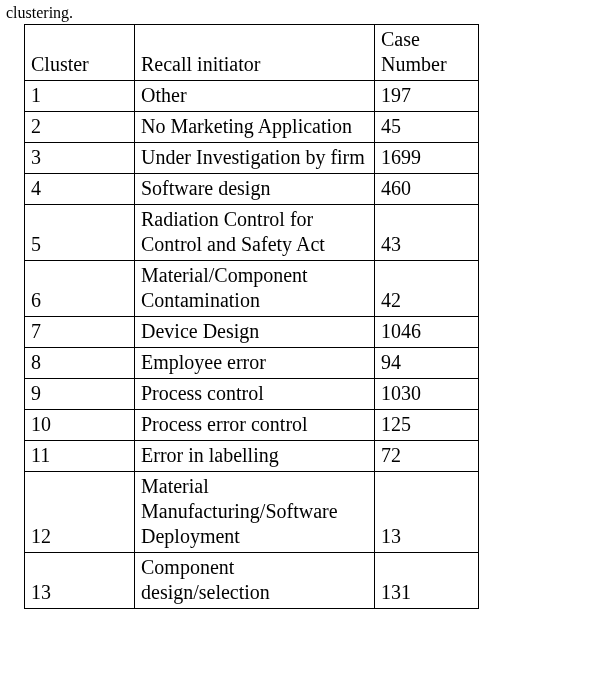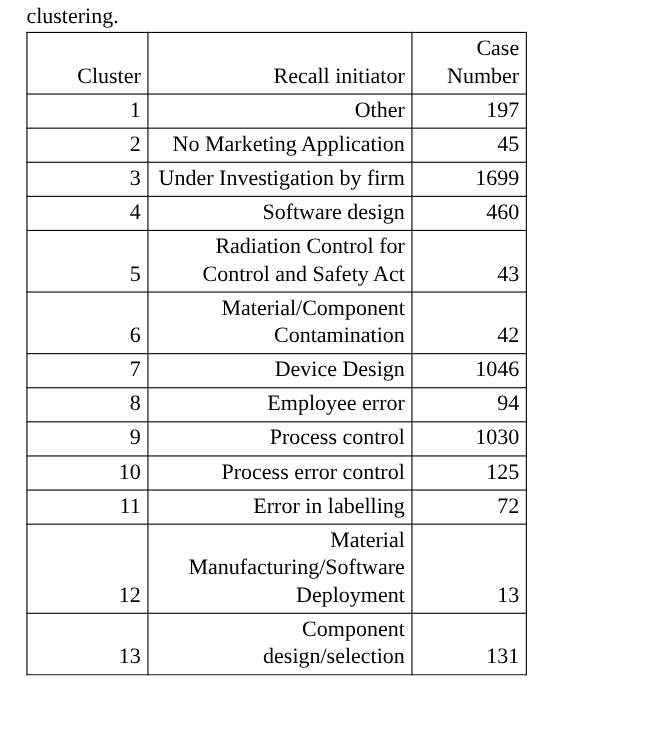--- a/index.html
+++ b/index.html
@@ -5,33 +5,33 @@
   body {
     margin: 0;
     padding: 0;
     font-family: "Times New Roman", Times, serif;
     font-size: 20px;
     color: #000;
     background: #fff;
     width: 592px;
   }
   .caption {
-    padding: 4px 0 2px 24px;
-    font-size: 20px;
+    padding: 4px 0 2px 6px;
+    font-size: 16px;
   }
   .tbl-wrap {
     padding-left: 24px;
   }
   table {
     border-collapse: collapse;
     table-layout: fixed;
   }
   th, td {
     border: 1px solid #000;
-    text-align: right;
+    text-align: left;
     vertical-align: bottom;
     padding: 2px 6px 3px 6px;
     font-weight: normal;
     line-height: 1.25;
   }
   col.c1 { width: 110px; }
   col.c2 { width: 240px; }
   col.c3 { width: 104px; }
 </style>
 </head>

